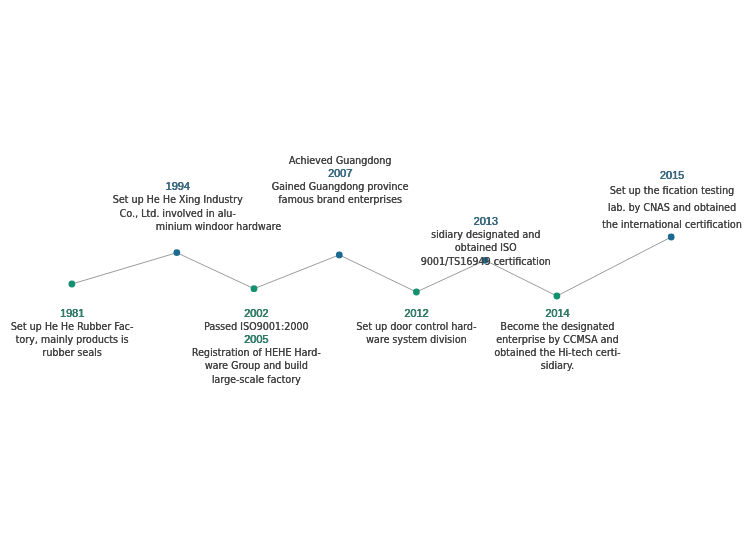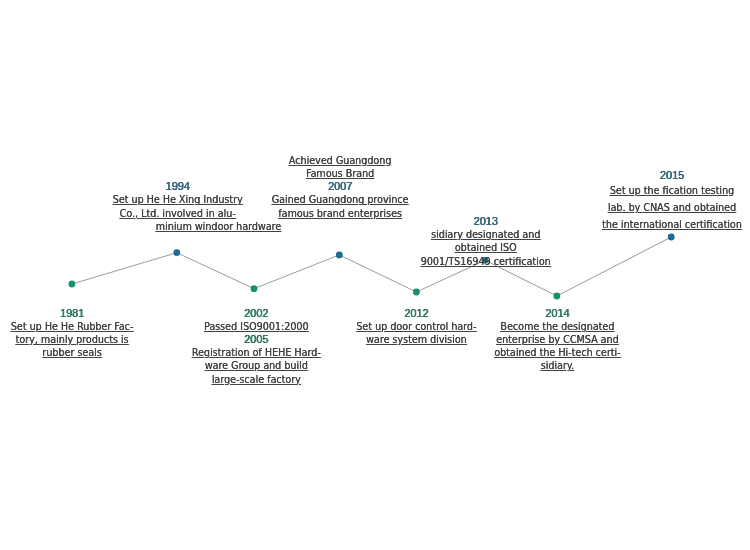--- a/index.html
+++ b/index.html
@@ -40,21 +40,21 @@
   }
   .tl-year {
     font-family: "Liberation Sans", sans-serif;
     font-stretch: normal;
     font-weight: 400;
     font-size: 10.9px;
     line-height: 13.2px;
   }
   .tl-year.blue  { color: #3a687f; text-shadow: 0.6px 0 0 #3a687f, 0 0.25px 0 #3a687f; }
   .tl-year.green { color: #317a66; text-shadow: 0.6px 0 0 #317a66, 0 0.25px 0 #317a66; }
-  .tl-text { display: block; text-decoration: underline; }
+  .tl-text { display: block; }
 
   
   #blk-e1 { left:   2.0px; top: 306.6px; width: 140px; }
   #blk-e2 { left: 107.6px; top: 180.2px; width: 140px; }
   #blk-e3 { left: 186.2px; top: 306.6px; width: 140px; }
   #blk-e4 { left: 267.5px; top: 153.8px; width: 145px; }
   #blk-e5 { left: 346.3px; top: 306.6px; width: 140px; }
   #blk-e6 { left: 415.6px; top: 167.0px; width: 140px; }
   #blk-e7 { left: 487.3px; top: 306.6px; width: 140px; }
   #blk-e8 { left: 595.9px; top: 168.8px; width: 152px; line-height: 17.2px; }
@@ -94,21 +94,20 @@
     <div class="tl-year green" style="color: rgb(49, 122, 102); text-shadow: rgb(49, 122, 102) 0.6px 0px 0px, rgb(49, 122, 102) 0px 0.25px 0px;">2002</div>
     <div class="tl-text" style="text-shadow: rgb(66, 66, 66) 0.3px 0px 0px;">Passed ISO9001:2000</div>
     <div class="tl-year green" style="color: rgb(49, 122, 102); text-shadow: rgb(49, 122, 102) 0.6px 0px 0px, rgb(49, 122, 102) 0px 0.25px 0px;">2005</div>
     <div class="tl-text" style="text-shadow: rgb(66, 66, 66) 0.3px 0px 0px;">Registration of HEHE Hard-</div>
     <div class="tl-text" style="text-shadow: rgb(66, 66, 66) 0.3px 0px 0px;">ware Group and build</div>
     <div class="tl-text" style="text-shadow: rgb(66, 66, 66) 0.3px 0px 0px;">large-scale factory</div>
   </div>
 
   <div class="tl-block" id="blk-e4" style="color: rgb(66, 66, 66);">
     <div class="tl-text" style="text-shadow: rgb(66, 66, 66) 0.3px 0px 0px;">Achieved Guangdong</div>
-    <div class="tl-text" style="text-shadow: rgb(66, 66, 66) 0.3px 0px 0px;">Famous Brand</div>
     <div class="tl-year blue" style="color: rgb(58, 104, 127); text-shadow: rgb(58, 104, 127) 0.6px 0px 0px, rgb(58, 104, 127) 0px 0.25px 0px;">2007</div>
     <div class="tl-text" style="text-shadow: rgb(66, 66, 66) 0.3px 0px 0px;">Gained Guangdong province</div>
     <div class="tl-text" style="text-shadow: rgb(66, 66, 66) 0.3px 0px 0px;">famous brand enterprises</div>
   </div>
 
   <div class="tl-block" id="blk-e5" style="color: rgb(66, 66, 66);">
     <div class="tl-year green" style="color: rgb(49, 122, 102); text-shadow: rgb(49, 122, 102) 0.6px 0px 0px, rgb(49, 122, 102) 0px 0.25px 0px;">2012</div>
     <div class="tl-text" style="text-shadow: rgb(66, 66, 66) 0.3px 0px 0px;">Set up door control hard-</div>
     <div class="tl-text" style="text-shadow: rgb(66, 66, 66) 0.3px 0px 0px;">ware system division</div>
   </div>

